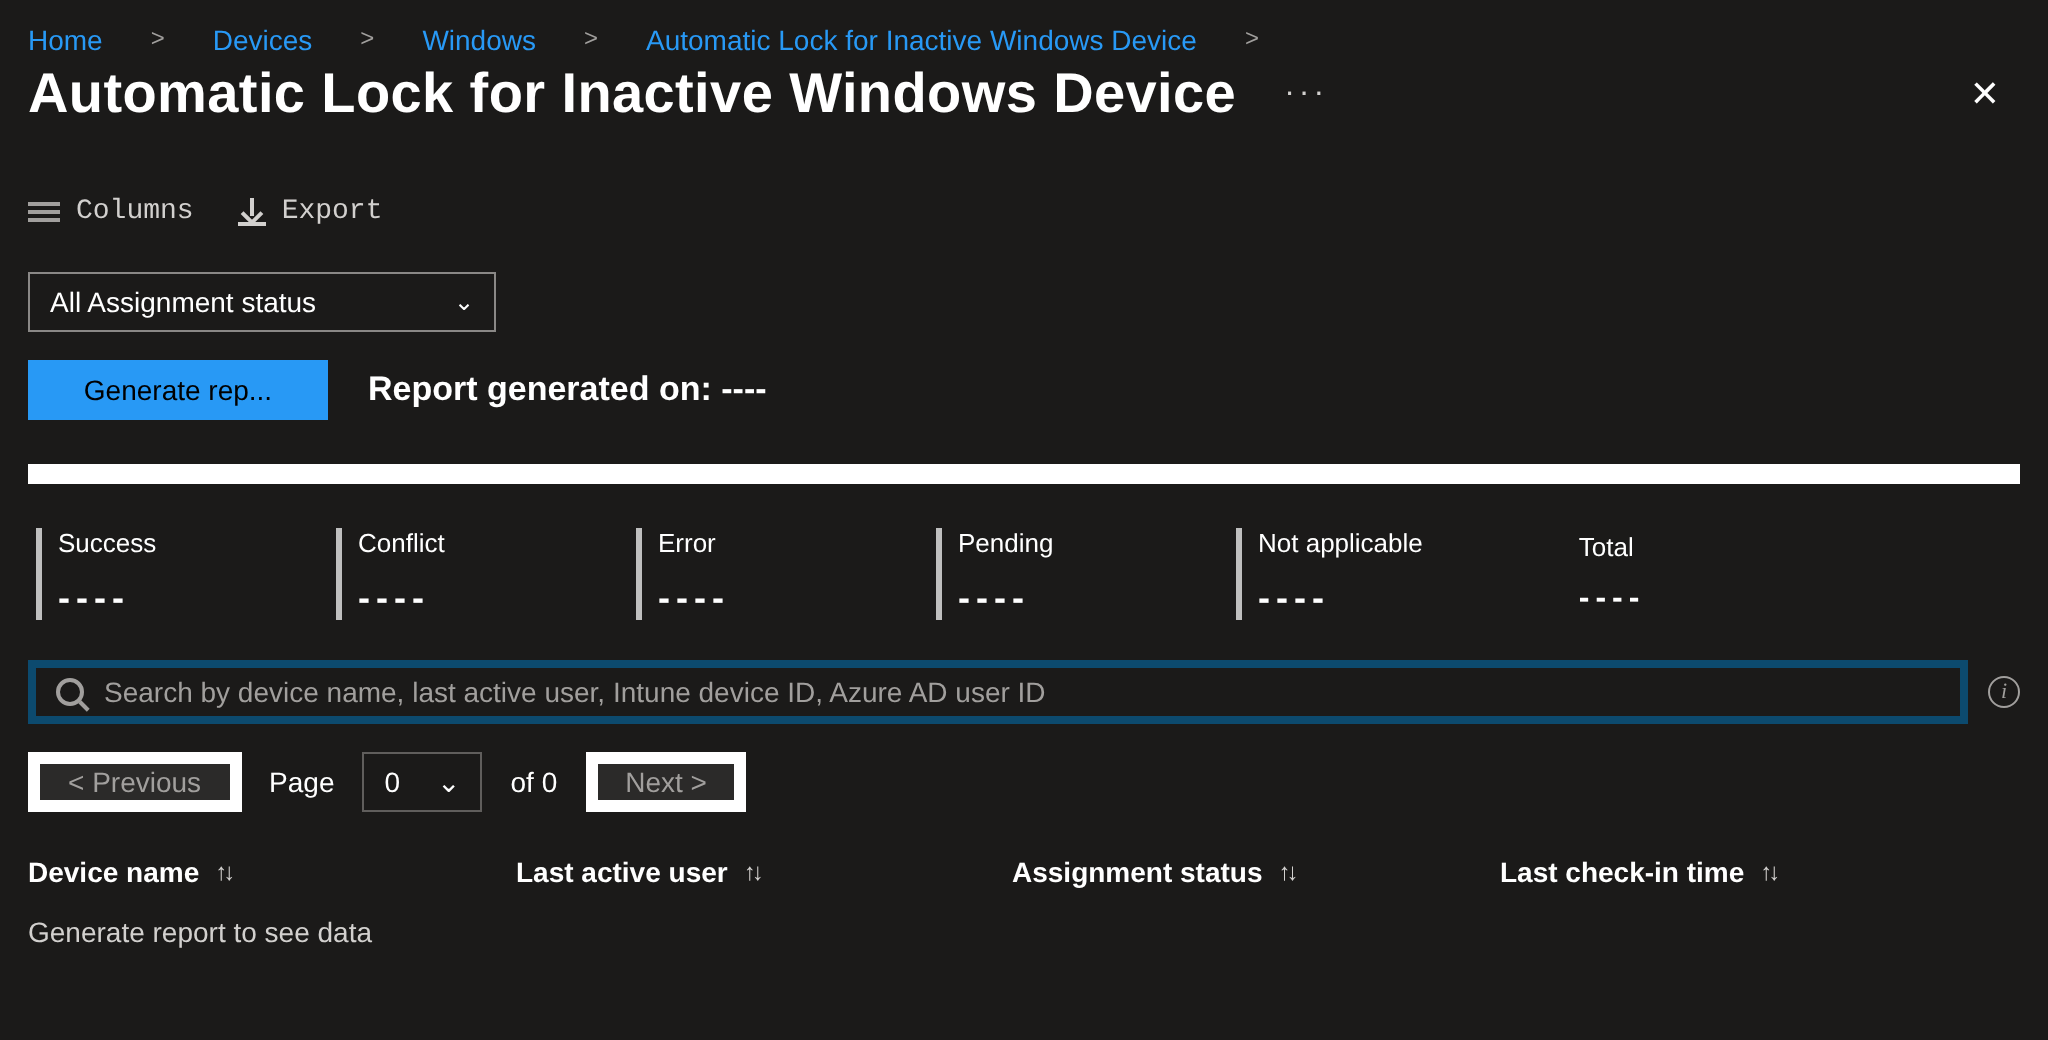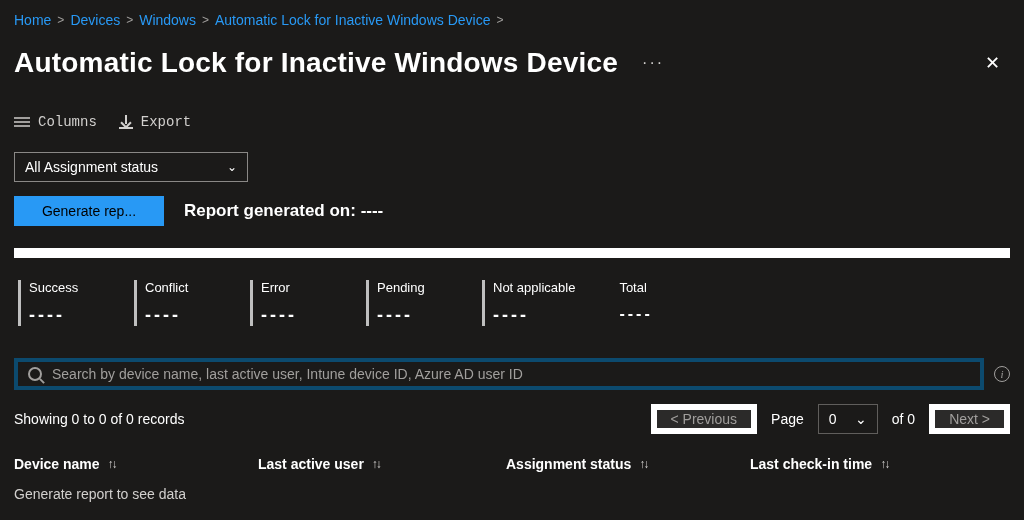--- a/index.html
+++ b/index.html
@@ -9,25 +9,24 @@
       font-family: "Segoe UI", Arial, sans-serif;
       font-size: 14px;
       width: 1024px;
       height: 520px;
       padding: 12px 14px 0 14px;
       overflow: hidden;
     }
     a.link { color: #2899f5; text-decoration: none; }
     .breadcrumb {
       display: flex;
-      align-items: center;
-      gap: 6px;
+      gap: 24px;
       font-size: 14px;
       color: #a19f9d;
-      margin-bottom: 18px;
+      margin-bottom: 2px;
     }
     .chevron { color: #a19f9d; font-size: 12px; }
     .title-row {
       display: flex;
       align-items: center;
       justify-content: space-between;
       margin-bottom: 34px;
     }
     .title-left { display: flex; align-items: center; gap: 18px; }
     h1 { font-size: 28px; font-weight: 600; letter-spacing: 0.2px; }
@@ -81,21 +80,21 @@
       margin-bottom: 22px;
     }
     .btn {
       height: 30px; padding: 0 16px; display: inline-flex; align-items: center; justify-content: center;
       font-size: 14px; border: none; cursor: pointer;
     }
     .btn-primary { background: #2899f5; color: #000000; font-weight: 400; width: 150px; }
     .btn-cancel { background: #1b1a19; color: #a19f9d; border: 1px solid #605e5c; width: 92px; }
     .report-gen { font-size: 17px; font-weight: 700; color: #ffffff; text-align: center; }
     .white-bar { height: 10px; background: #ffffff; margin-bottom: 22px; }
-    .metrics-row { display: flex; gap: 44px; margin-bottom: 32px; padding-left: 4px; }
+    .metrics-row { display: flex; gap: 78px; margin-bottom: 20px; padding-left: 4px; align-items: center; }
     .metric {
       display: flex; flex-direction: column; gap: 10px;
       border-left: 3px solid #bfbfbf; padding-left: 8px;
       min-width: 72px;
     }
     .metric.no-border { border-left: none; padding-left: 0; }
     .metric-label { font-size: 13px; color: #ffffff; }
     .metric-value { font-size: 18px; font-weight: 700; letter-spacing: 3px; color: #ffffff; }
     .metric-value.total { font-size: 16px; }
     .search-row { display: flex; align-items: center; gap: 10px; margin-bottom: 14px; }
@@ -233,21 +232,20 @@
 
 <div class="search-row">
   <div class="search-box">
     <span class="search-icon"></span>
     <input class="search-input" type="text" placeholder="Search by device name, last active user, Intune device ID, Azure AD user ID" style="">
   </div>
   <span class="info-icon">i</span>
 </div>
 
 <div class="pager-row">
-  <span class="records-text">Showing 0 to 0 of 0 records</span>
   <div class="pager-right">
     <button class="pg-btn">&lt;  Previous</button>
     <span class="pg-label">Page</span>
     <div class="pg-select">
       <span>0</span>
       <span>⌄</span>
     </div>
     <span class="pg-label">
       <span>of</span>
       <span>0</span>

